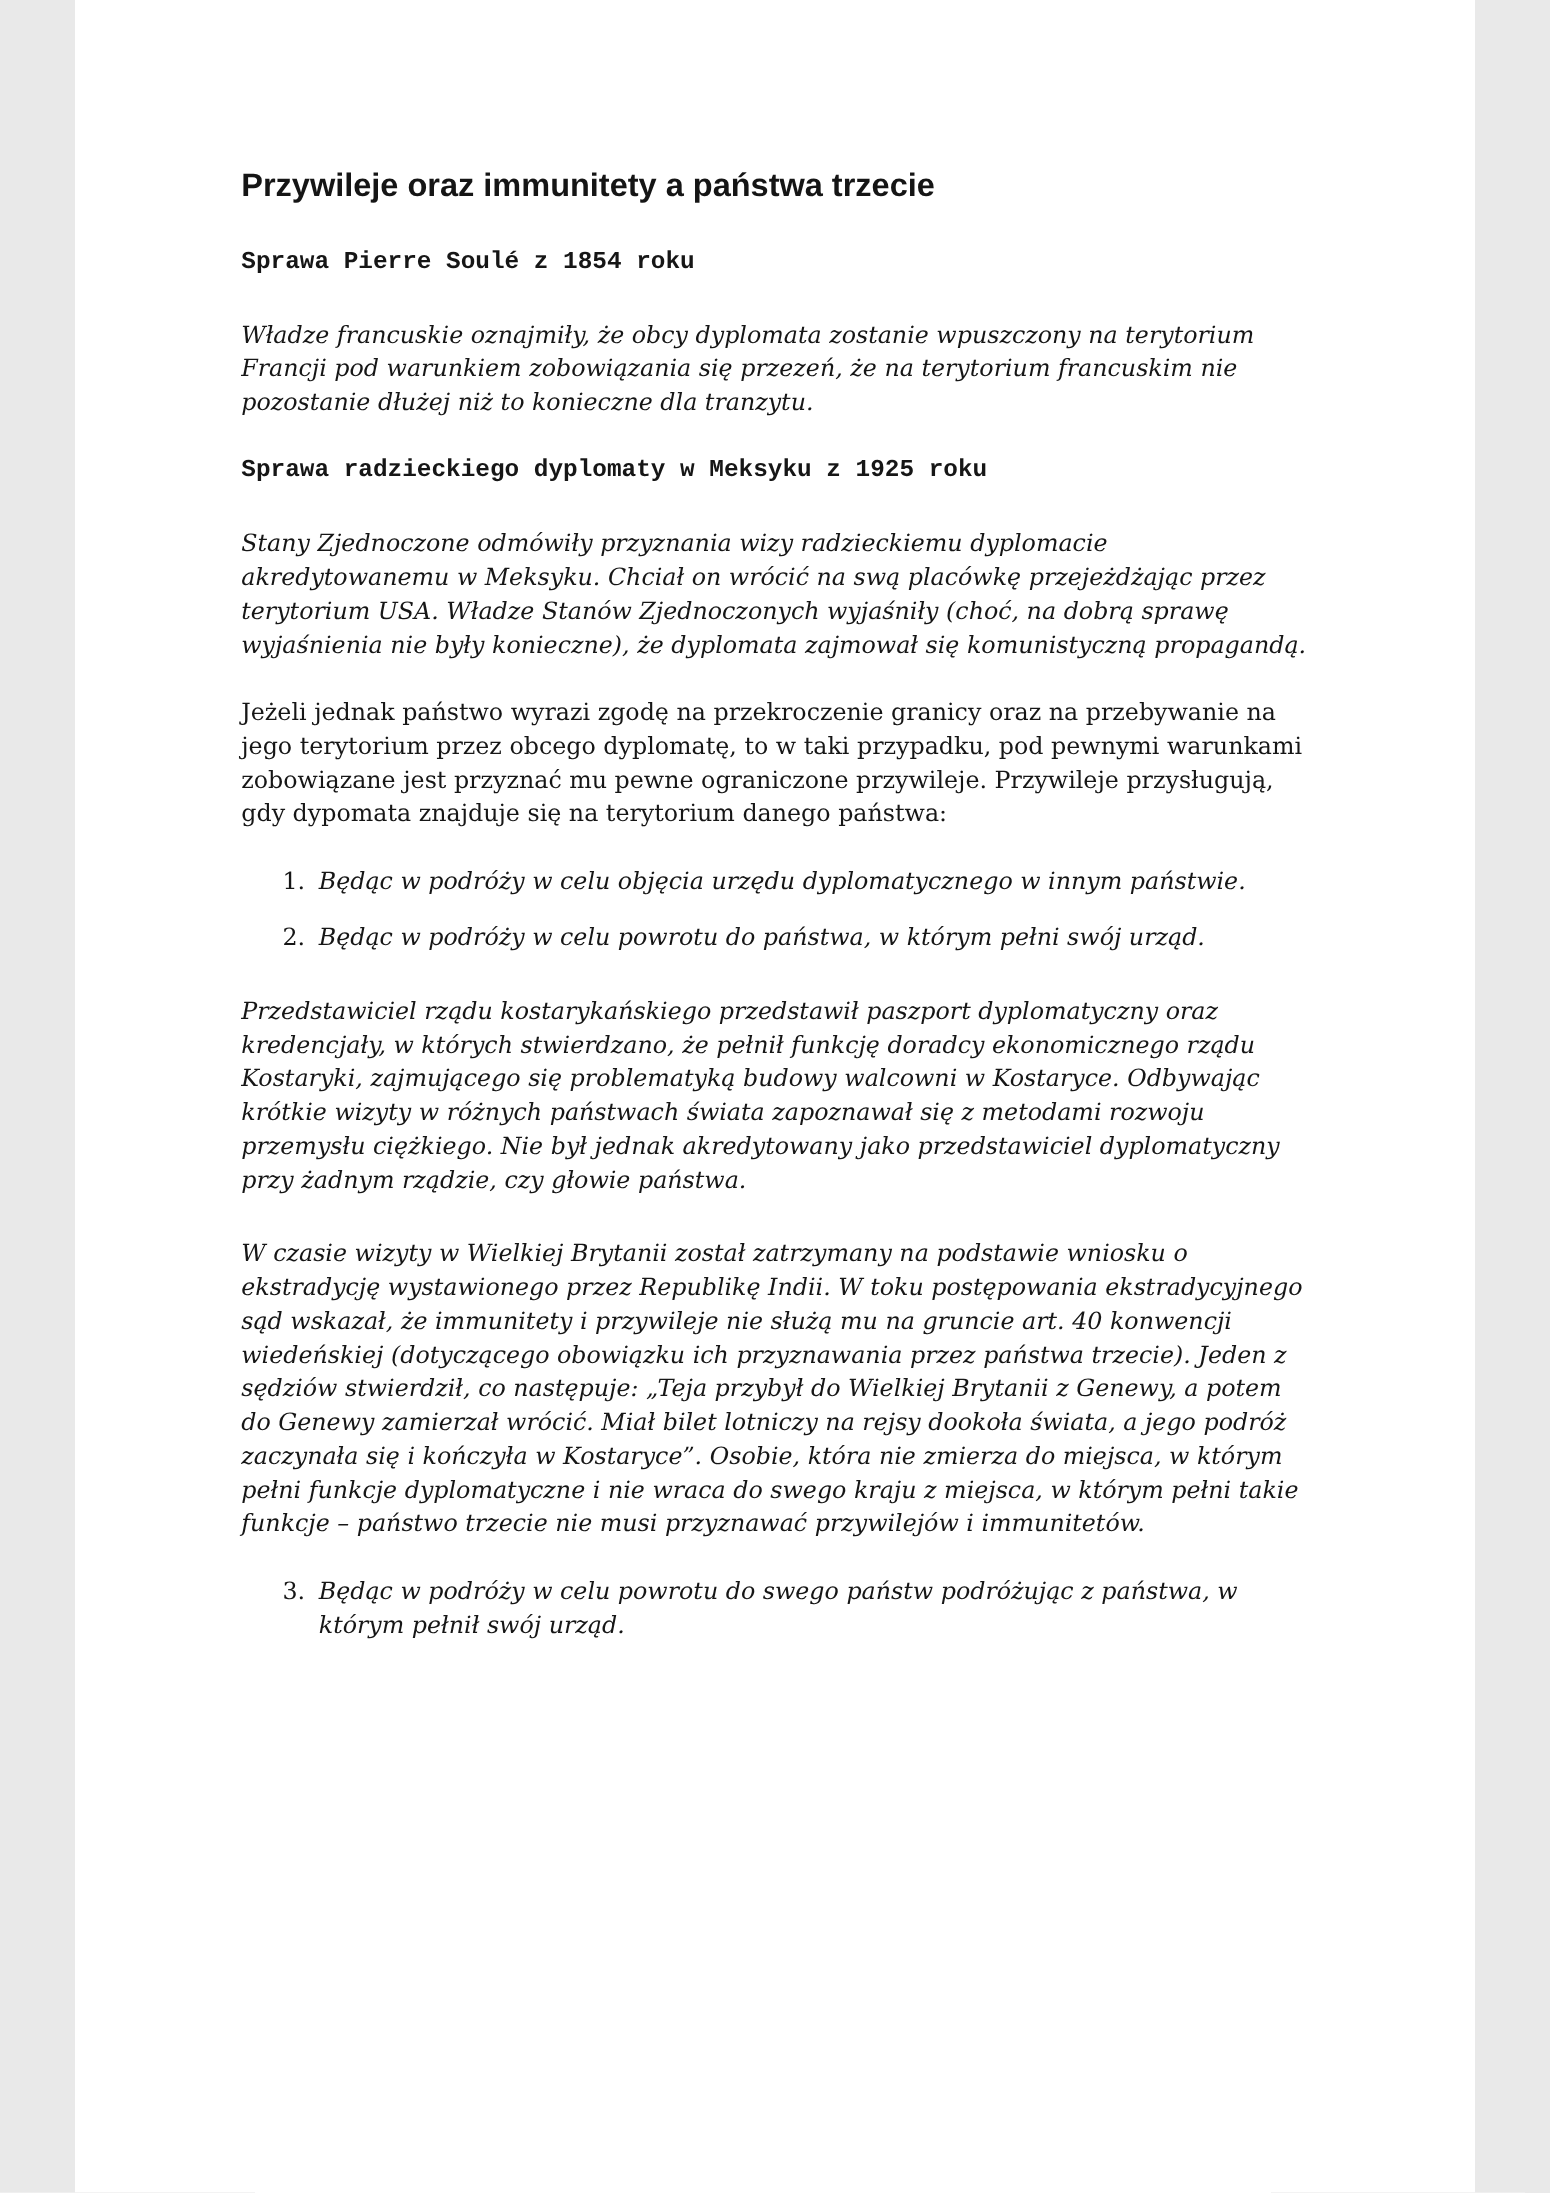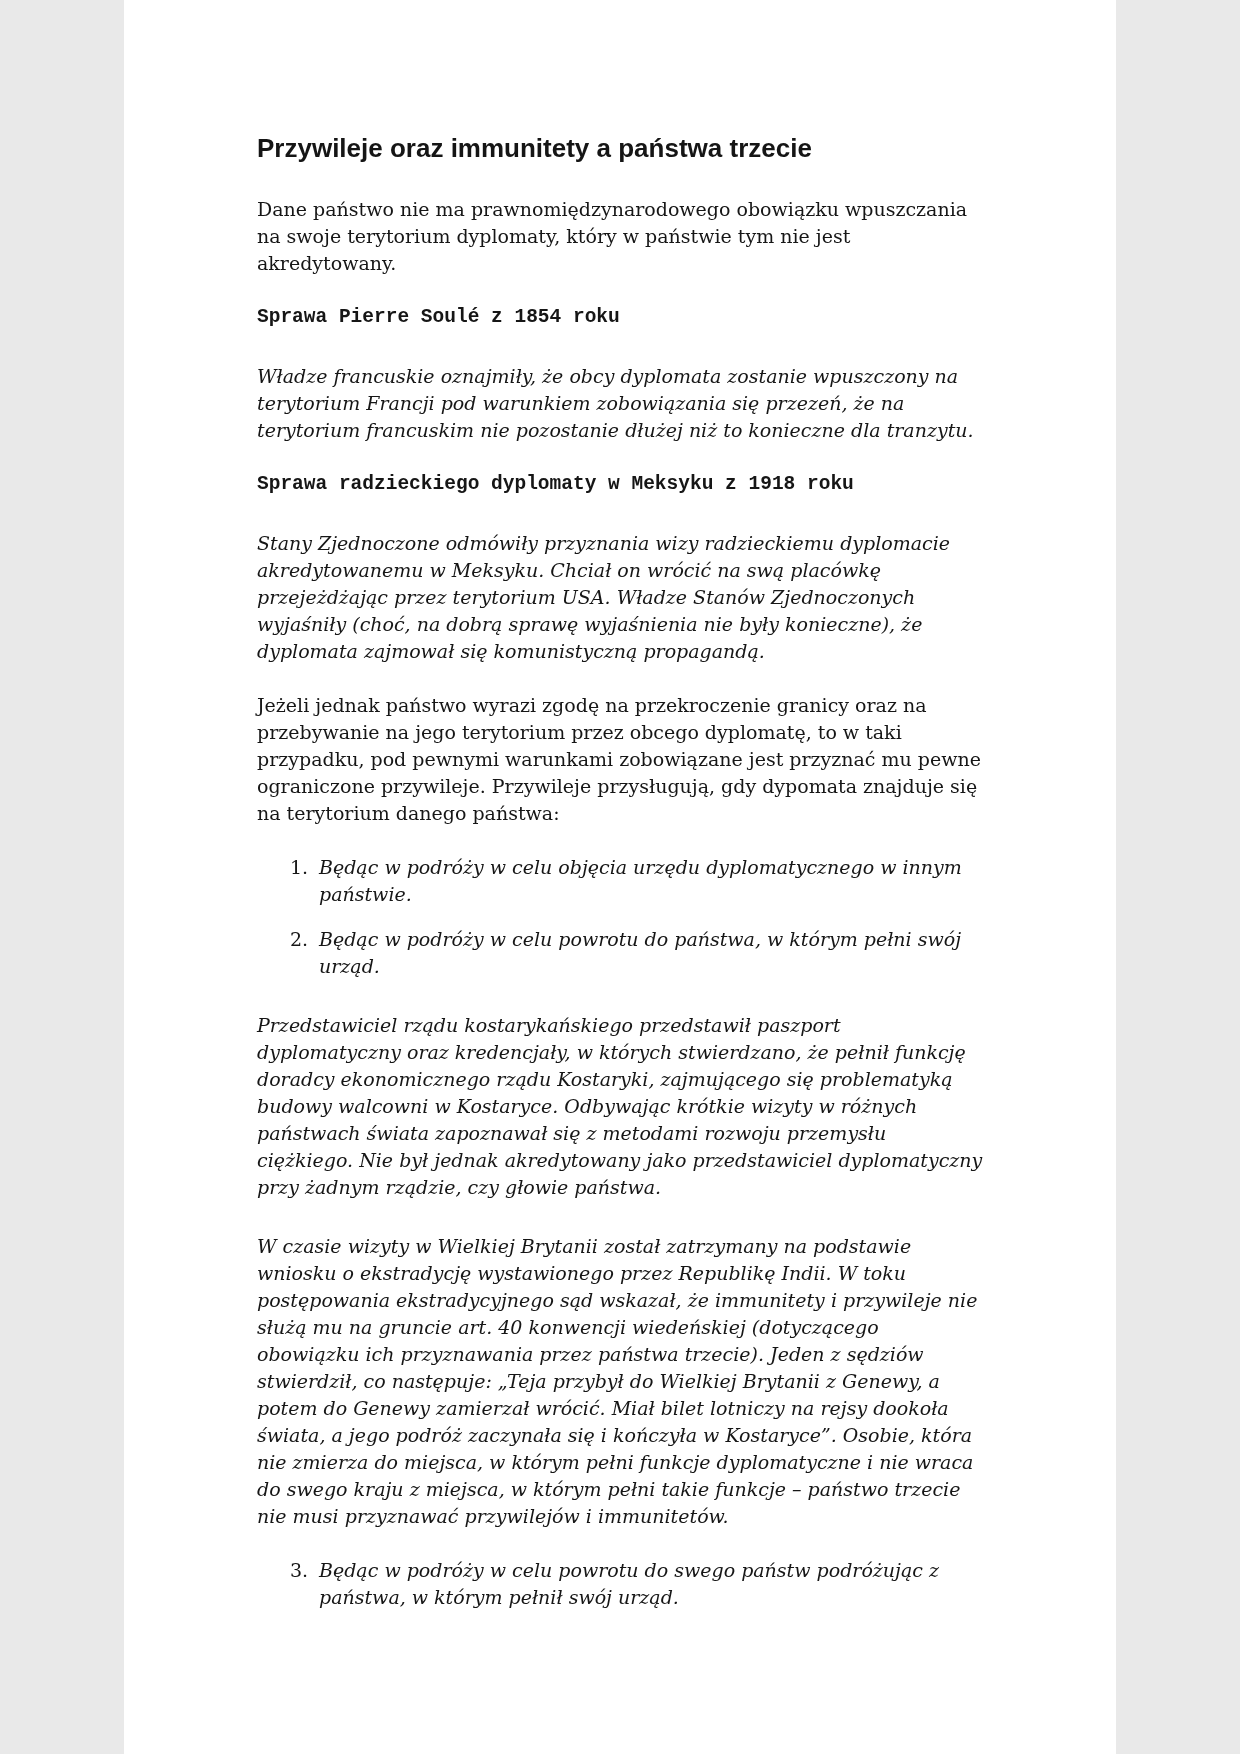--- a/index.html
+++ b/index.html
@@ -2,21 +2,21 @@
 <html lang="pl"><head>
 <meta charset="utf-8">
 <style>
   html, body {
     margin: 0;
     padding: 0;
     background: #e9e9e9;
   }
   .page {
     position: relative;
-    width: 992px;
+    width: 1120px;
     height: 1754px;
     margin: 0 auto;
     background: #ffffff;
     box-sizing: border-box;
     padding: 133px 133px 38px 133px;
     color: #161616;
     font-family: "DejaVu Serif", "Liberation Serif", serif;
     font-size: 19px;
     line-height: 27px;
     text-align: left;
@@ -67,27 +67,26 @@
     font-style: italic;
   }
 </style>
 </head>
 <body>
 
 <div class="page">
 
   <h1 class="doc-title">Przywileje oraz immunitety a państwa trzecie</h1>
 
-  <p class="doc-p">Dane państwo nie ma prawnomiędzynarodowego obowiązku wpuszczania na swoje terytorium dyplomaty, który w państwie tym nie jest akredytowany.</p>
 
   <h2 class="doc-h2">Sprawa Pierre Soulé z 1854 roku</h2>
 
   <p class="doc-p italic">Władze francuskie oznajmiły, że obcy dyplomata zostanie wpuszczony na terytorium Francji pod warunkiem zobowiązania się przezeń, że na terytorium francuskim nie pozostanie dłużej niż to konieczne dla tranzytu.</p>
 
-  <h2 class="doc-h2">Sprawa radzieckiego dyplomaty w Meksyku z 1918 roku</h2>
+  <h2 class="doc-h2">Sprawa radzieckiego dyplomaty w Meksyku z 1925 roku</h2>
 
   <p class="doc-p italic">Stany Zjednoczone odmówiły przyznania wizy radzieckiemu dyplomacie akredytowanemu w Meksyku. Chciał on wrócić na swą placówkę przejeżdżając przez terytorium USA. Władze Stanów Zjednoczonych wyjaśniły (choć, na dobrą sprawę wyjaśnienia nie były konieczne), że dyplomata zajmował się komunistyczną propagandą.</p>
 
   <p class="doc-p">Jeżeli jednak państwo wyrazi zgodę na przekroczenie granicy oraz na przebywanie na jego terytorium przez obcego dyplomatę, to w taki przypadku, pod pewnymi warunkami zobowiązane jest przyznać mu pewne ograniczone przywileje. Przywileje przysługują, gdy dypomata znajduje się na terytorium danego państwa:</p>
 
   <ol class="doc-list">
     <li class="li">
       <span class="num">1.</span>
       <span class="li-text">Będąc w podróży w celu objęcia urzędu dyplomatycznego w innym państwie.</span>
     </li>

